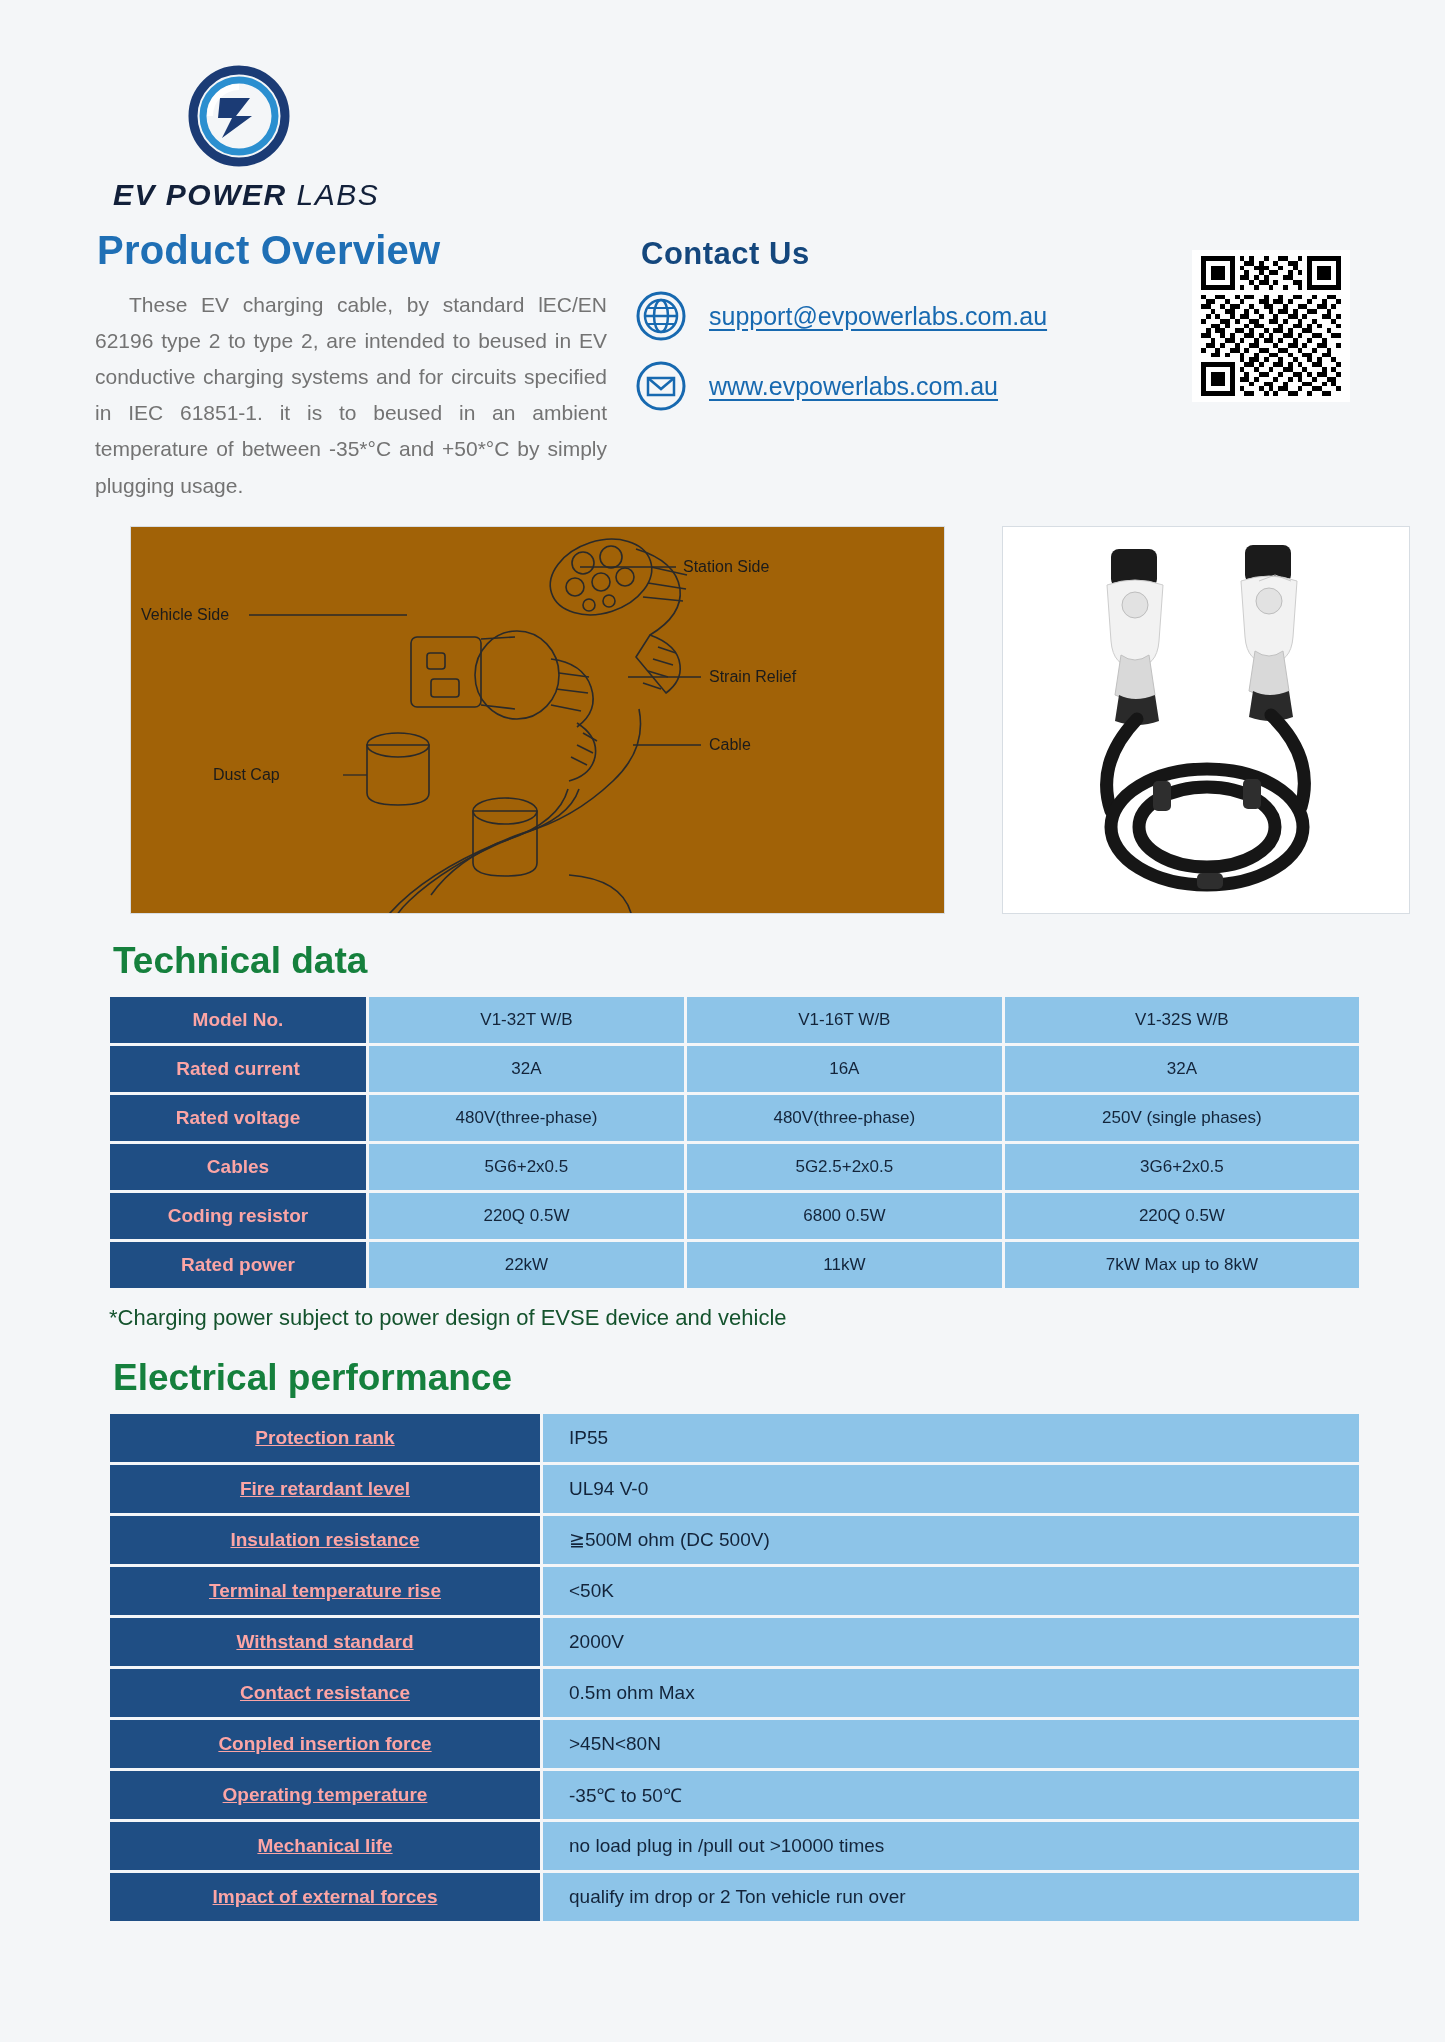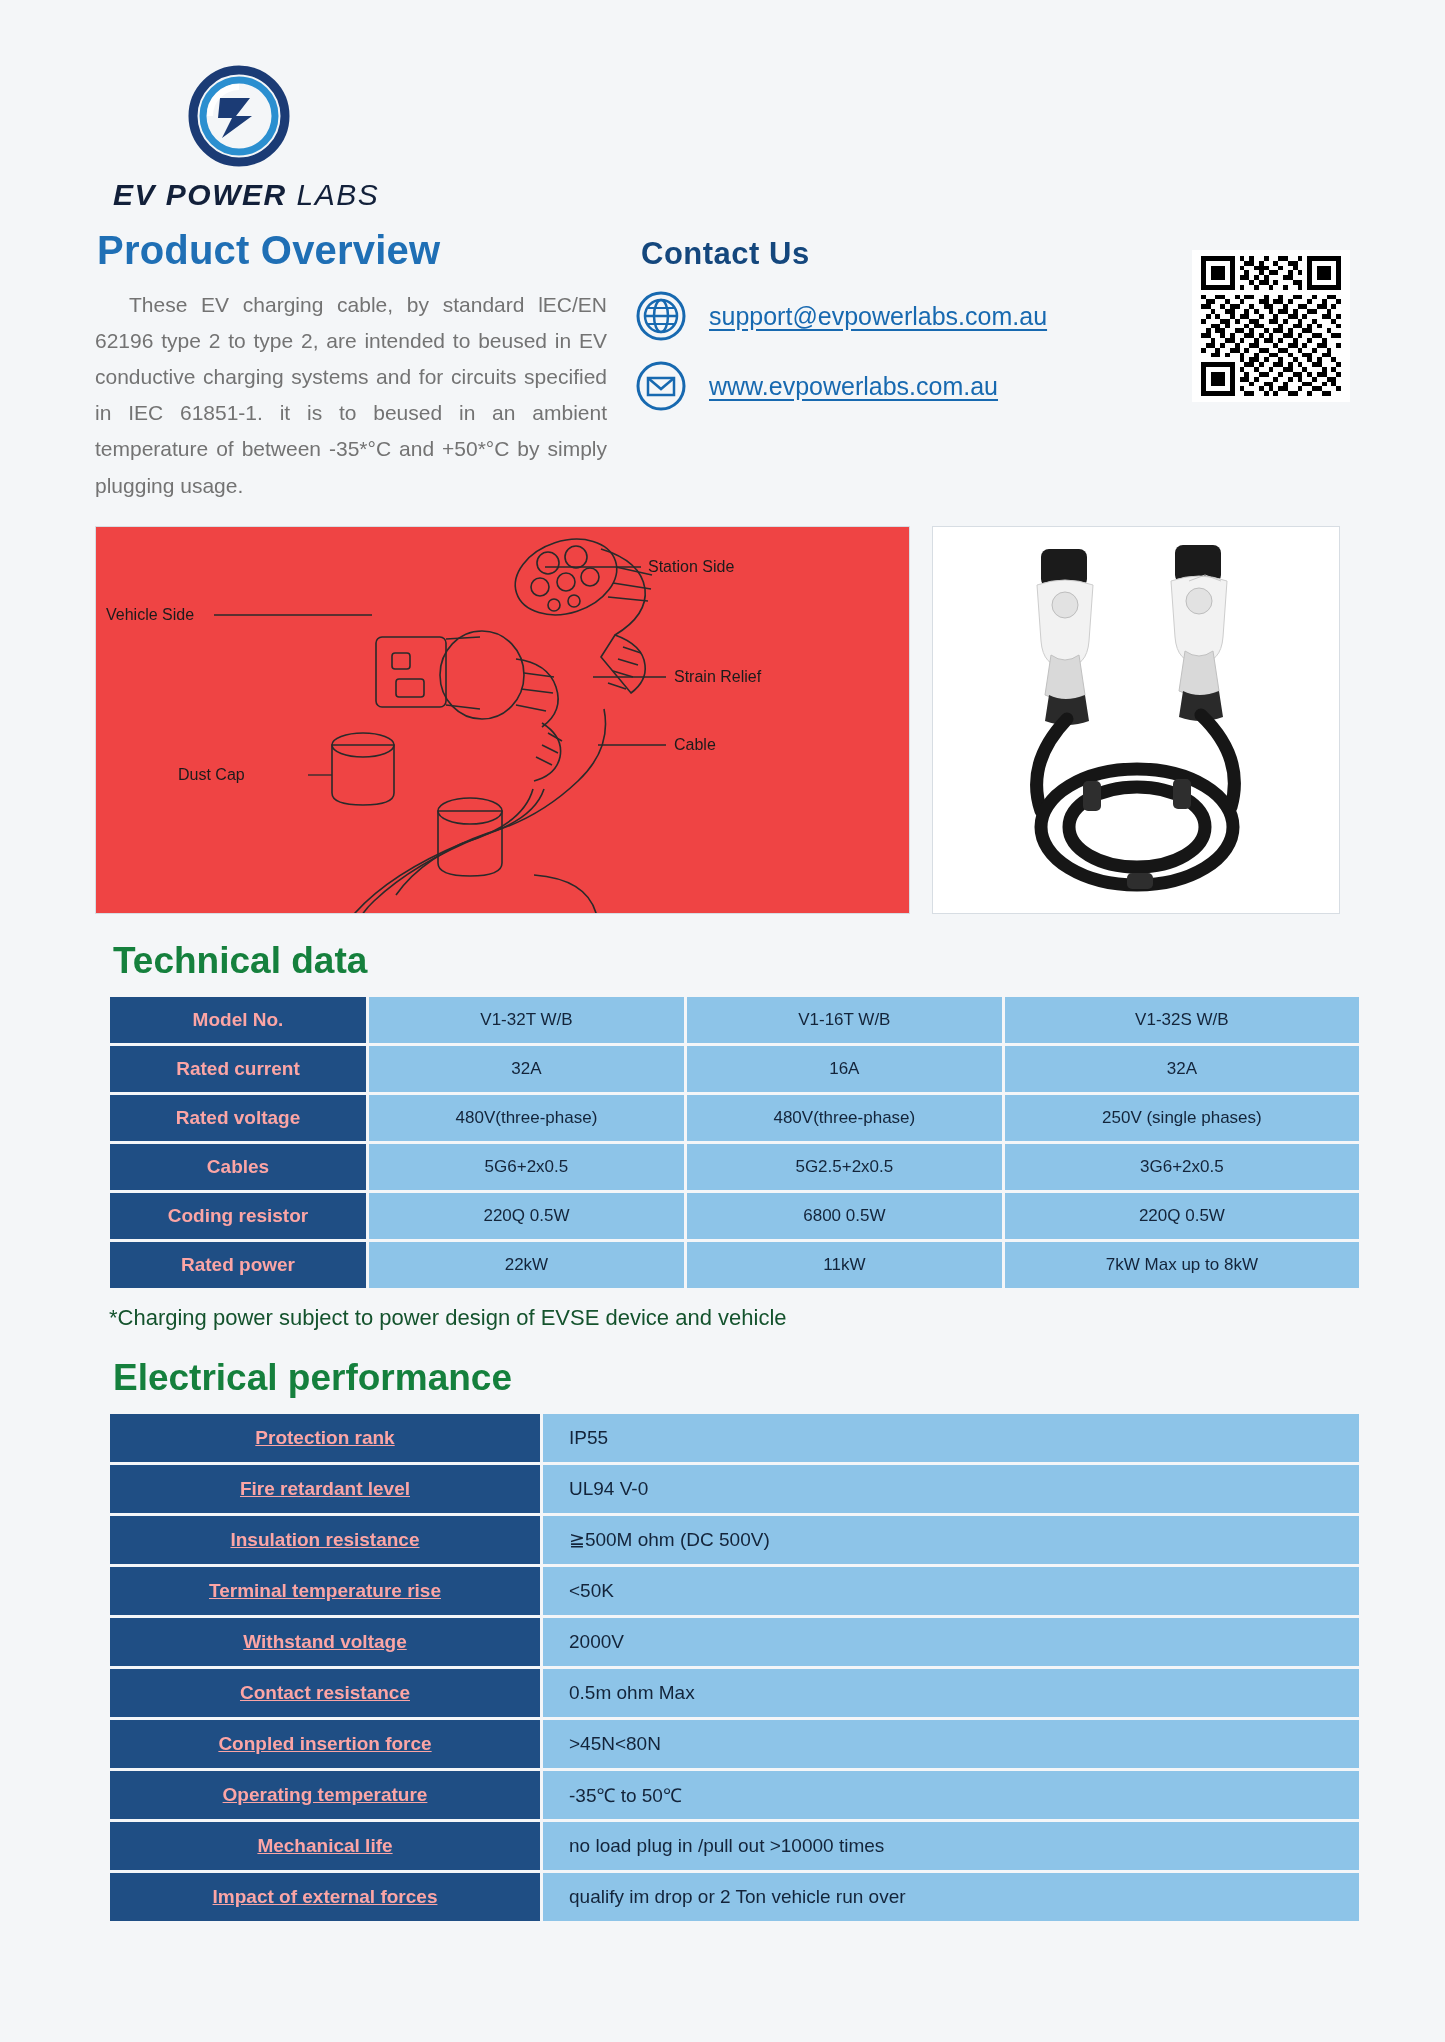--- a/index.html
+++ b/index.html
@@ -73,22 +73,23 @@
   .qr-box {
     width: 158px; height: 152px;
     background: #fff;
     padding: 6px;
   }
   .qr-box svg { display:block; }
 
   
   .panels { display: flex; gap: 22px; margin-top: 22px; }
   .panel {
-    background: #ef4444;
+    background: #a16207;
     border: 1px solid #d7dde3;
+    margin-left: 35px;
   }
   .panel-left { width: 815px; height: 388px; position: relative; }
   .panel-right { width: 408px; height: 388px; position: relative; }
   .panel svg { display: block; }
 
   
   h2.block-title {
     font-size: 37px;
     font-weight: 700;
     color: #15803d;
@@ -547,21 +548,21 @@
       </tr>
       <tr>
         <td class="k-cell">Insulation resistance</td>
         <td class="v-cell">≧500M ohm (DC 500V)</td>
       </tr>
       <tr>
         <td class="k-cell">Terminal temperature rise</td>
         <td class="v-cell">&lt;50K</td>
       </tr>
       <tr>
-        <td class="k-cell">Withstand voltage</td>
+        <td class="k-cell">Withstand standard</td>
         <td class="v-cell">2000V</td>
       </tr>
       <tr>
         <td class="k-cell">Contact resistance</td>
         <td class="v-cell">0.5m ohm Max</td>
       </tr>
       <tr>
         <td class="k-cell">Conpled insertion force</td>
         <td class="v-cell">&gt;45N&lt;80N</td>
       </tr>

